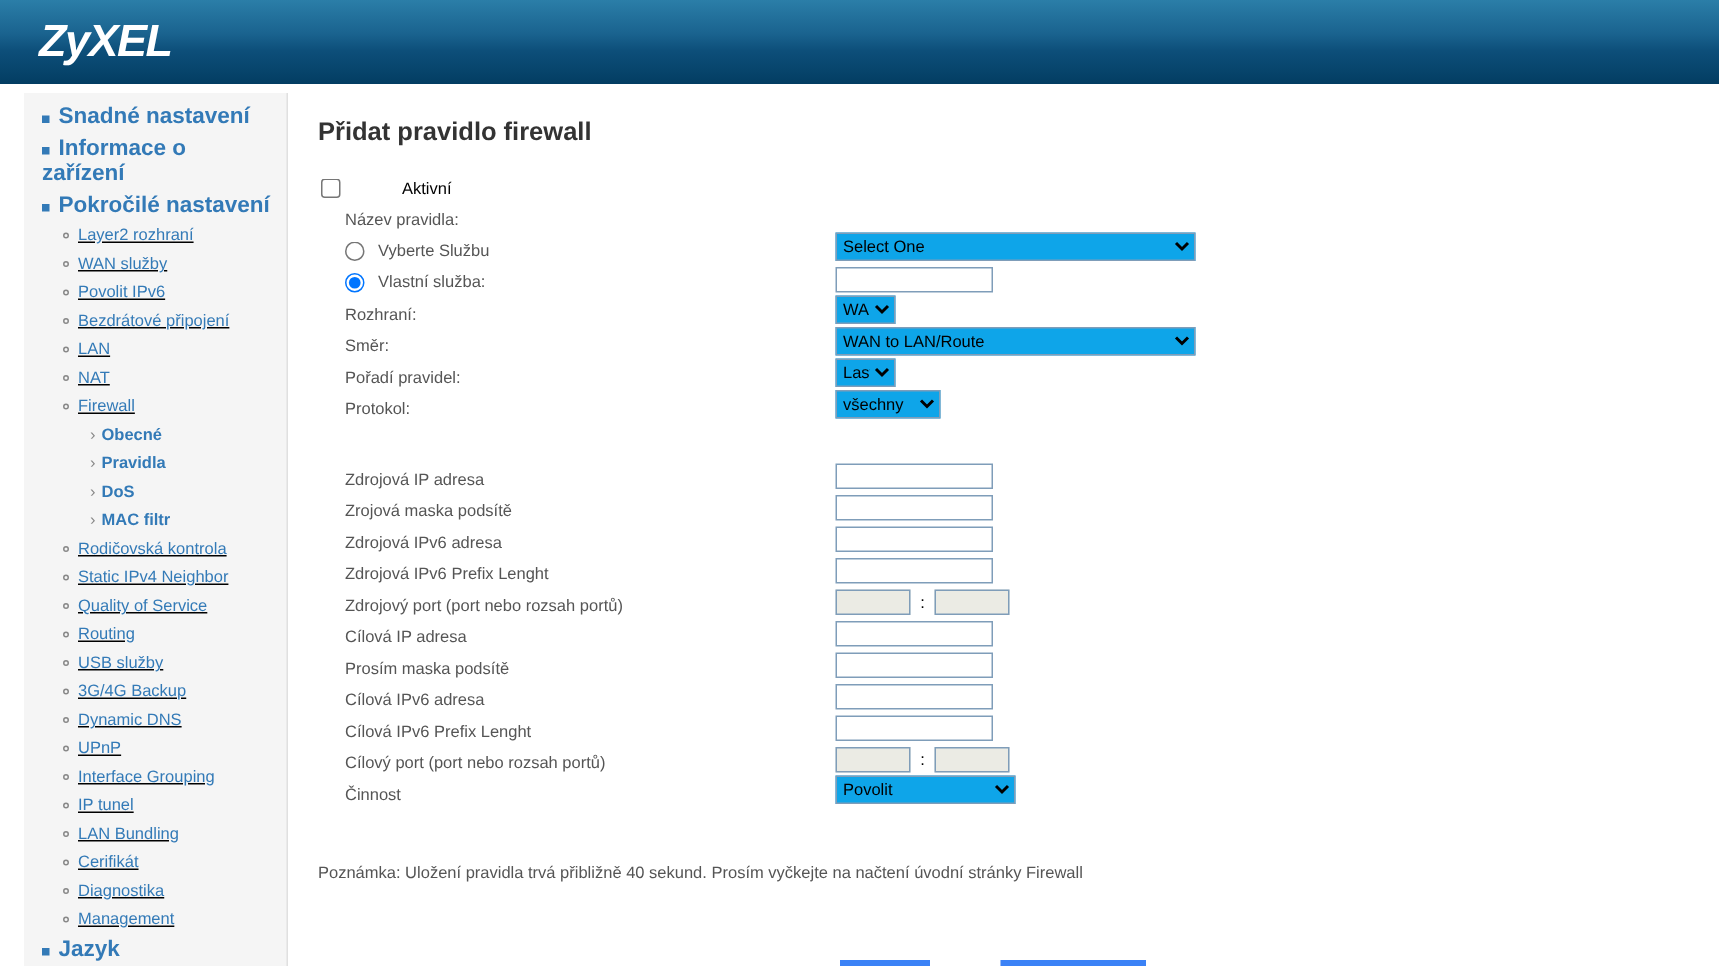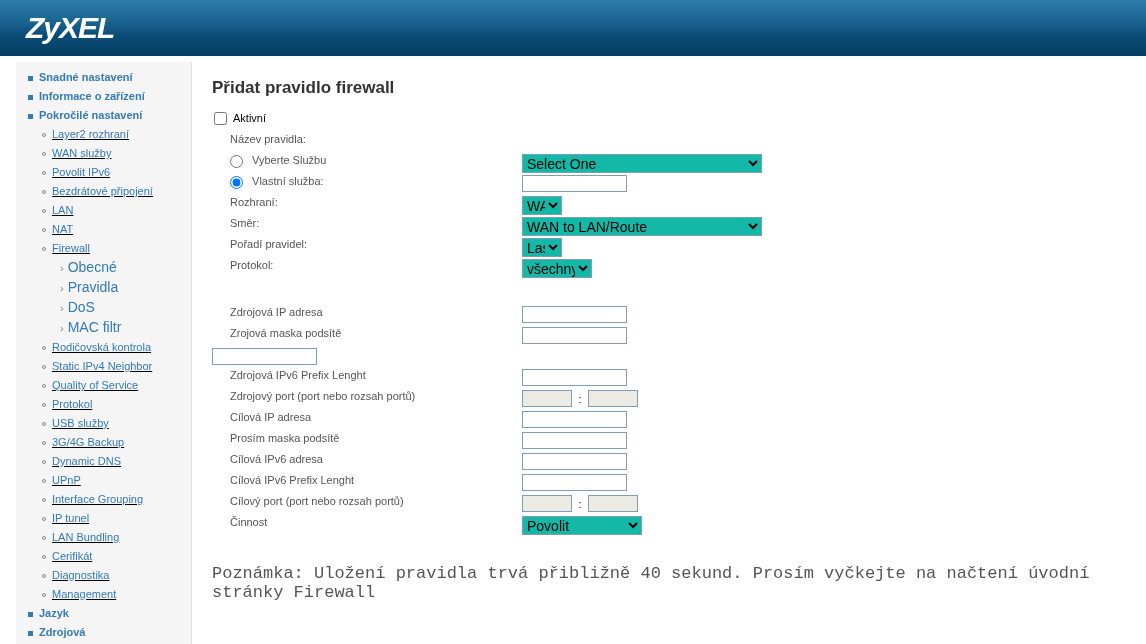--- a/index.html
+++ b/index.html
@@ -28,49 +28,49 @@
   background: #f5f5f5;
   border-right: 1px solid #e0e0e0;
   padding: 6px 0 20px 0;
   flex-shrink: 0;
 }
 .sidebar ul { list-style: none; }
 .bullet-sq { display:inline-block; width:5px; height:5px; background:#337ab7; margin-right:6px; vertical-align:middle;}
 .bullet-circ { display:inline-block; width:4px; height:4px; border:1px solid #888; border-radius:50%; margin-right:6px; vertical-align:middle;}
 .chev { display:inline-block; margin-right:4px; color:#888;}
 .nav-top { padding: 2px 8px 2px 12px; }
-.nav-top a { color:#337ab7; font-weight:bold; text-decoration:none; font-size:11px;text-align:right;}
+.nav-top a { color:#337ab7; font-weight:bold; text-decoration:none; font-size:15px;text-align:right;}
 .nav-sub { padding: 2px 8px 2px 26px; text-decoration: underline; }
 .nav-sub a { color:#337ab7; text-decoration:none; font-size:11px;}
 .nav-sub2 { padding: 2px 8px 2px 44px; }
-.nav-sub2 a { color:#337ab7; text-decoration:none; font-size:14px;}
+.nav-sub2 a { color:#337ab7; text-decoration:none; font-size:11px;font-weight:bold;}
 .sidebar li { line-height:15px; }
 
 .content {
   flex: 1;
   background: #fff;
   padding: 16px 20px 30px 20px;
   min-width: 940px;
 }
 .page-title { font-size:17px; font-weight:bold; color:#333; margin-bottom:14px; }
-.row { display:flex; align-items:flex-start; min-height:20px; margin-bottom:1px;}
+.row { display:flex; align-items:flex-end; min-height:20px; margin-bottom:1px;gap:35px;}
 .lbl { width: 310px; color:#555; font-size:11px; padding-left:0;}
 .lbl-ind { padding-left:18px;}
 .fld { }
 input[type=text] { border:1px solid #7f9db9; height:17px; font-size:11px; padding:0 3px; background:#fff;}
 input[type=text].w105 { width:105px;}
 input[type=text].w50 { width:50px;}
 input[type=text]:disabled { background:#ebebe4;}
-select { border:1px solid #7f9db9; height:19px; font-size:14px; background:#14b8a6;}
+select { border:1px solid #7f9db9; height:19px; font-size:11px; background:#0ea5e9;}
 select.w240 { width: 240px;}
 select.w125 { width: 120px;}
 select.w70 { width: 70px;}
 select.w40 { width: 40px;}
 .sep { display:inline-block; width:10px; text-align:center;}
-.note { color:#555; font-size:17px; margin-top:28px;font-family:Liberation Mono, monospace;}
+.note { color:#555; font-size:11px; margin-top:40px;}
 .buttons { text-align:center; margin-top:52px;}
 button { background:#efefef; border:6px solid #3b82f6; font-size:10px; padding:2px 14px; margin:0 22px; cursor:pointer;}
 .gap { height:26px;}
 </style>
 </head>
 <body>
 
 <div class="header">
   <div class="logo">ZyXEL</div>
 </div>
@@ -89,21 +89,21 @@
       <li class="nav-sub"><span class="bullet-circ"></span><a href="#">LAN</a></li>
       <li class="nav-sub"><span class="bullet-circ"></span><a href="#">NAT</a></li>
       <li class="nav-sub"><span class="bullet-circ"></span><a href="#">Firewall</a></li>
       <li class="nav-sub2"><span class="chev">›</span><a href="#">Obecné</a></li>
       <li class="nav-sub2"><span class="chev">›</span><a href="#">Pravidla</a></li>
       <li class="nav-sub2"><span class="chev">›</span><a href="#">DoS</a></li>
       <li class="nav-sub2"><span class="chev">›</span><a href="#">MAC filtr</a></li>
       <li class="nav-sub"><span class="bullet-circ"></span><a href="#">Rodičovská kontrola</a></li>
       <li class="nav-sub"><span class="bullet-circ"></span><a href="#">Static IPv4 Neighbor</a></li>
       <li class="nav-sub"><span class="bullet-circ"></span><a href="#">Quality of Service</a></li>
-      <li class="nav-sub"><span class="bullet-circ"></span><a href="#">Protokol</a></li>
+      <li class="nav-sub"><span class="bullet-circ"></span><a href="#">Routing</a></li>
       <li class="nav-sub"><span class="bullet-circ"></span><a href="#">USB služby</a></li>
       <li class="nav-sub"><span class="bullet-circ"></span><a href="#">3G/4G Backup</a></li>
       <li class="nav-sub"><span class="bullet-circ"></span><a href="#">Dynamic DNS</a></li>
       <li class="nav-sub"><span class="bullet-circ"></span><a href="#">UPnP</a></li>
       <li class="nav-sub"><span class="bullet-circ"></span><a href="#">Interface Grouping</a></li>
       <li class="nav-sub"><span class="bullet-circ"></span><a href="#">IP tunel</a></li>
       <li class="nav-sub"><span class="bullet-circ"></span><a href="#">LAN Bundling</a></li>
       <li class="nav-sub"><span class="bullet-circ"></span><a href="#">Cerifikát</a></li>
       <li class="nav-sub"><span class="bullet-circ"></span><a href="#">Diagnostika</a></li>
       <li class="nav-sub"><span class="bullet-circ"></span><a href="#">Management</a></li>
@@ -159,20 +159,21 @@
 
     <div class="row">
       <div class="lbl lbl-ind">Zdrojová IP adresa</div>
       <div class="fld"><input type="text" class="w105" style=""></div>
     </div>
     <div class="row">
       <div class="lbl lbl-ind">Zrojová maska podsítě</div>
       <div class="fld"><input type="text" class="w105" style=""></div>
     </div>
     <div class="row">
+      <div class="lbl lbl-ind">Zdrojová IPv6 adresa</div>
       <div class="fld"><input type="text" class="w105" style=""></div>
     </div>
     <div class="row">
       <div class="lbl lbl-ind">Zdrojová IPv6 Prefix Lenght</div>
       <div class="fld"><input type="text" class="w105" style=""></div>
     </div>
     <div class="row">
       <div class="lbl lbl-ind">Zdrojový port (port nebo rozsah portů)</div>
       <div class="fld">
         <input type="text" class="w50" disabled="" style="">

